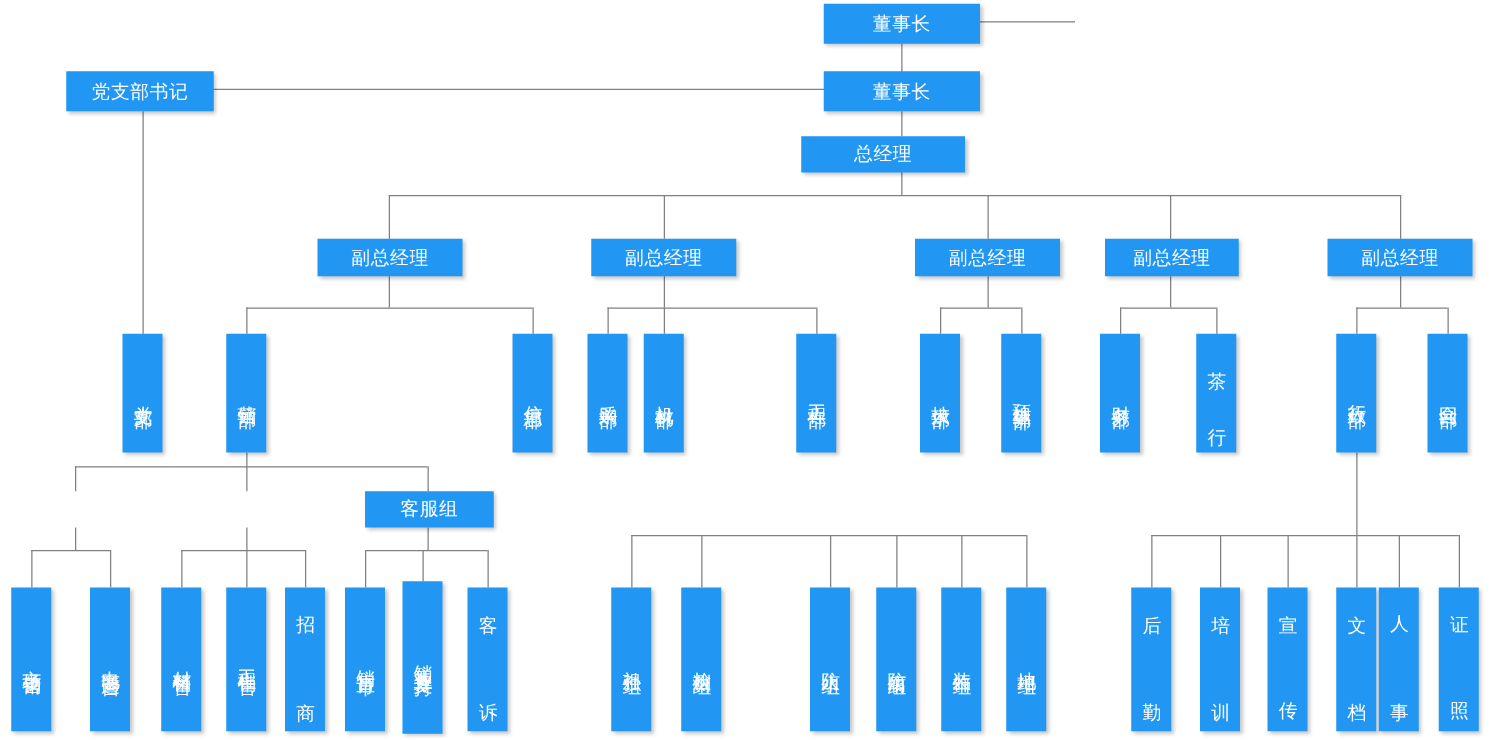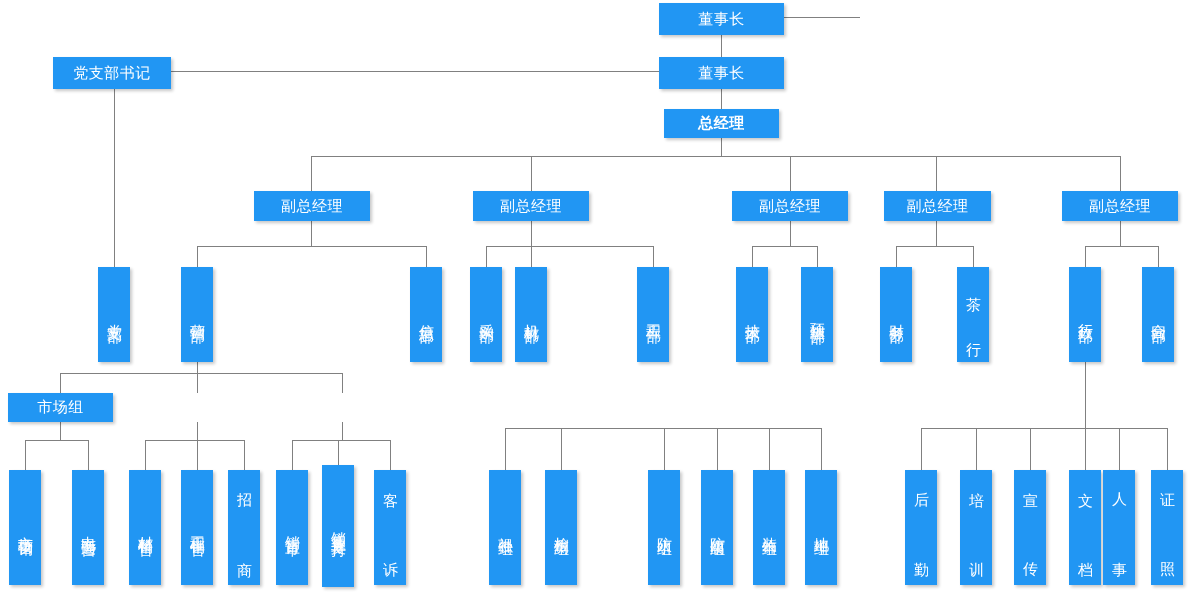--- a/index.html
+++ b/index.html
@@ -143,21 +143,21 @@
   <div class="connector v" style="left:1030px; top:428px; height:42px;"></div>
   <div class="connector v" style="left:1085px; top:428px; height:42px;"></div>
   <div class="connector v" style="left:1119px; top:428px; height:42px;"></div>
   <div class="connector v" style="left:1167px; top:428px; height:42px;"></div>
 
   <div class="node horiz" style="left:659px; top:3px; width:125px; height:32px;">董事长</div>
 
   <div class="node horiz" style="left:53px; top:57px; width:118px; height:32px;">党支部书记</div>
   <div class="node horiz" style="left:659px; top:57px; width:125px; height:32px;">董事长</div>
 
-  <div class="node horiz" style="left:664px; top:109px; width:115px; height:29px;font-weight:bold;">总经理</div>
+  <div class="node horiz" style="left:641px; top:109px; width:131px; height:29px;">总经理</div>
 
   <div class="node horiz" style="left:254px; top:191px; width:116px; height:30px;">副总经理</div>
   <div class="node horiz" style="left:473px; top:191px; width:116px; height:30px;">副总经理</div>
   <div class="node horiz" style="left:732px; top:191px; width:116px; height:30px;">副总经理</div>
   <div class="node horiz" style="left:884px; top:191px; width:107px; height:30px;">副总经理</div>
   <div class="node horiz" style="left:1062px; top:191px; width:116px; height:30px;">副总经理</div>
 
   <div class="node vert" style="left:98px; top:267px; width:32px; height:95px;">党支部</div>
   <div class="node vert" style="left:181px; top:267px; width:32px; height:95px;">营销部</div>
   <div class="node vert" style="left:410px; top:267px; width:32px; height:95px;">信息部</div>
@@ -168,21 +168,21 @@
 
   <div class="node vert" style="left:736px; top:267px; width:32px; height:95px;">技术部</div>
   <div class="node vert" style="left:801px; top:267px; width:32px; height:95px;">预结算部</div>
 
   <div class="node vert" style="left:880px; top:267px; width:32px; height:95px;">财务部</div>
   <div class="node vert loose" style="left:957px; top:267px; width:32px; height:95px;">茶 行</div>
 
   <div class="node vert" style="left:1069px; top:267px; width:32px; height:95px;">行政部</div>
   <div class="node vert" style="left:1142px; top:267px; width:32px; height:95px;">合同部</div>
 
-  <div class="node horiz" style="left:8px; top:393px; width:105px; height:29px;">市场组</div>
+  <div class="node horiz" style="left:292px; top:393px; width:103px; height:29px;">客服组</div>
 
   <div class="node vert" style="left:9px; top:470px; width:32px; height:115px;">市场营销</div>
   <div class="node vert" style="left:72px; top:470px; width:32px; height:115px;">电商运营</div>
   <div class="node vert" style="left:129px; top:470px; width:32px; height:115px;">材料销售</div>
   <div class="node vert" style="left:181px; top:470px; width:32px; height:115px;">工程销售</div>
   <div class="node vert loose2" style="left:228px; top:470px; width:32px; height:115px;">招 商</div>
 
   <div class="node vert" style="left:276px; top:470px; width:32px; height:115px;">销售订单</div>
   <div class="node vert" style="left:322px; top:465px; width:32px; height:122px;">销售业务支持</div>
   <div class="node vert loose2" style="left:374px; top:470px; width:32px; height:115px;">客 诉</div>

